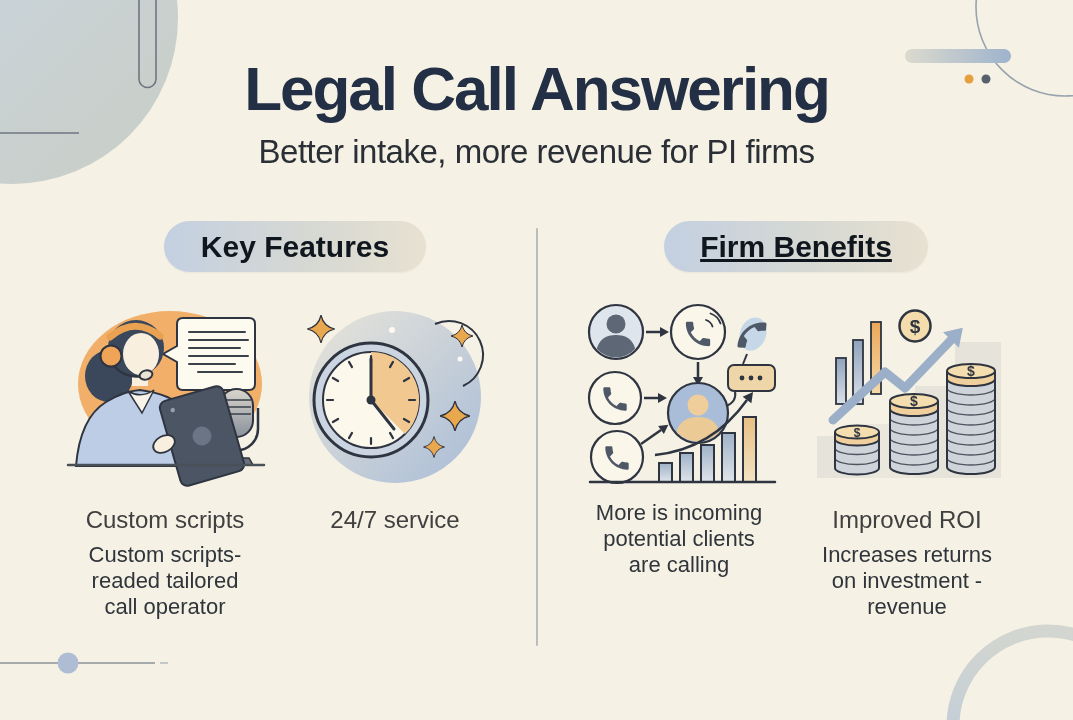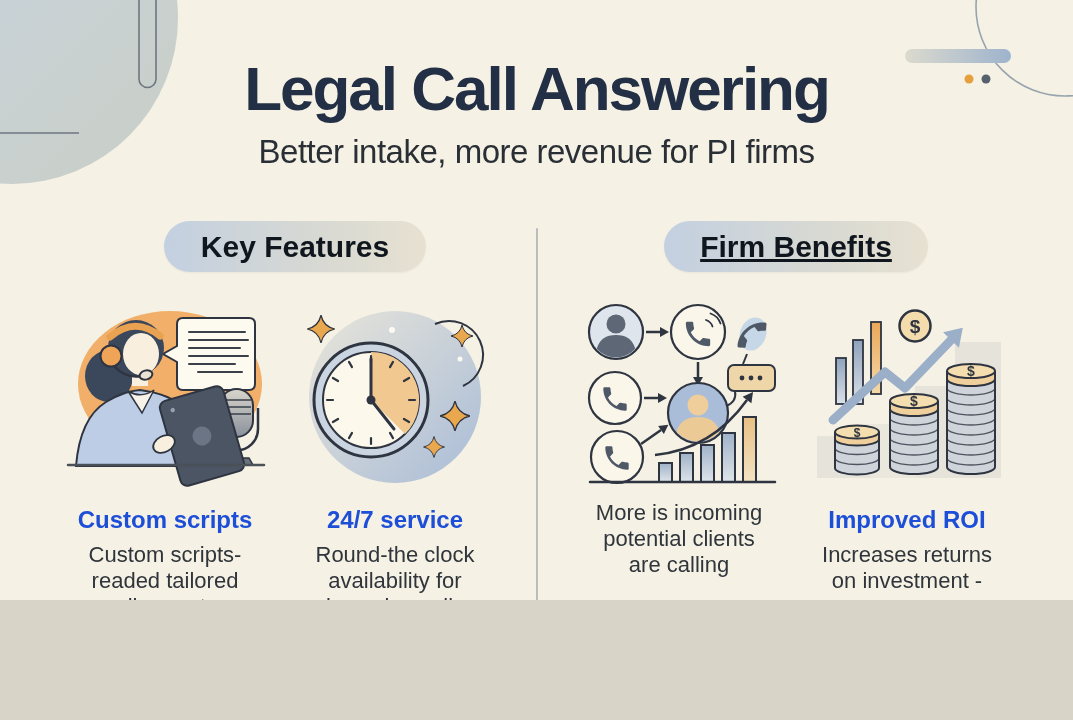--- a/index.html
+++ b/index.html
@@ -1,18 +1,18 @@
 <!DOCTYPE html>
 <html><head>
 <meta charset="utf-8">
 <style>
   * { margin:0; padding:0; box-sizing:border-box; }
   body { background:#d8d4c8; font-family:"Liberation Sans", sans-serif; }
   .canvas{
-    position:relative; width:1073px; height:600px;
+    position:relative; width:1073px; height:720px;
     background:#F5F1E4; overflow:hidden;
     font-family:"Liberation Sans", sans-serif;
   }
   .deco{ position:absolute; pointer-events:none; }
 
   .title{
     position:absolute; top:58px; left:0; width:100%;
     text-align:center; font-size:62px; font-weight:700;
     letter-spacing:-2px; color:#232F45; line-height:1;
   }
@@ -32,21 +32,21 @@
   .pill.benefits{ left:664px; width:264px;text-decoration:underline; }
 
   .divider{
     position:absolute; left:536px; top:228px; width:2px; height:418px;
     background:#A6ABAE; opacity:0.75; border-radius:1px;
   }
 
   .col{ position:absolute; top:296px; display:flex; flex-direction:column; align-items:center; }
   .col .illo{ height:196px; }
   .col h3{
-    margin-top:14px; font-size:24px; font-weight:700; color:#1d4ed8;
+    margin-top:14px; font-size:24px; font-weight:400; color:#404040;
     line-height:28px; white-space:nowrap;
   }
   .col p{
     margin-top:8px; font-size:22px; color:#2F353B; line-height:26px;
     text-align:center; white-space:pre-line;
   }
   .col.f1{ left:52px;  width:226px; }
   .col.f2{ left:292px; width:206px; }
   .col.b1{ left:576px; width:206px; }
   .col.b2{ left:802px; width:210px; }
@@ -201,23 +201,20 @@
         <circle cx="76" cy="104" r="4.5" fill="#2E3440"></circle>
       </g>
       <g fill="#EAA84E" stroke="#2E3440" stroke-width="1">
         <path d="M0,-11 Q2,-2 11,0 Q2,2 0,11 Q-2,2 -11,0 Q-2,-2 0,-11 Z" transform="translate(26,33) scale(1.25)"></path>
         <path d="M0,-11 Q2,-2 11,0 Q2,2 0,11 Q-2,2 -11,0 Q-2,-2 0,-11 Z" transform="translate(167,40)"></path>
         <path d="M0,-11 Q2,-2 11,0 Q2,2 0,11 Q-2,2 -11,0 Q-2,-2 0,-11 Z" transform="translate(160,120) scale(1.35)"></path>
         <path d="M0,-11 Q2,-2 11,0 Q2,2 0,11 Q-2,2 -11,0 Q-2,-2 0,-11 Z" transform="translate(139,151) scale(0.95)"></path>
       </g>
     </svg>
     <h3>24/7 service</h3>
-    <p>Round-the clock
-availability for
-incoming calls</p>
   </div>
 
   <div class="col b1">
     <svg class="illo" width="205" height="196" viewBox="0 0 205 196">
       <defs>
         <path id="ph" fill="#4E5866" d="M6.62,10.79c1.44,2.83,3.76,5.14,6.59,6.59l2.2-2.21c0.27-0.27,0.67-0.36,1.02-0.24c1.12,0.37,2.33,0.57,3.57,0.57c0.55,0,1,0.45,1,1V20c0,0.55-0.45,1-1,1c-9.39,0-17-7.61-17-17c0-0.55,0.45-1,1-1h3.5c0.55,0,1,0.45,1,1c0,1.25,0.2,2.45,0.57,3.57c0.11,0.35,0.03,0.74-0.25,1.02L6.62,10.79z"></path>
         <clipPath id="lc1">
             <circle cx="39" cy="36" r="25.5"></circle>
           </clipPath>
         <clipPath id="lc4">

